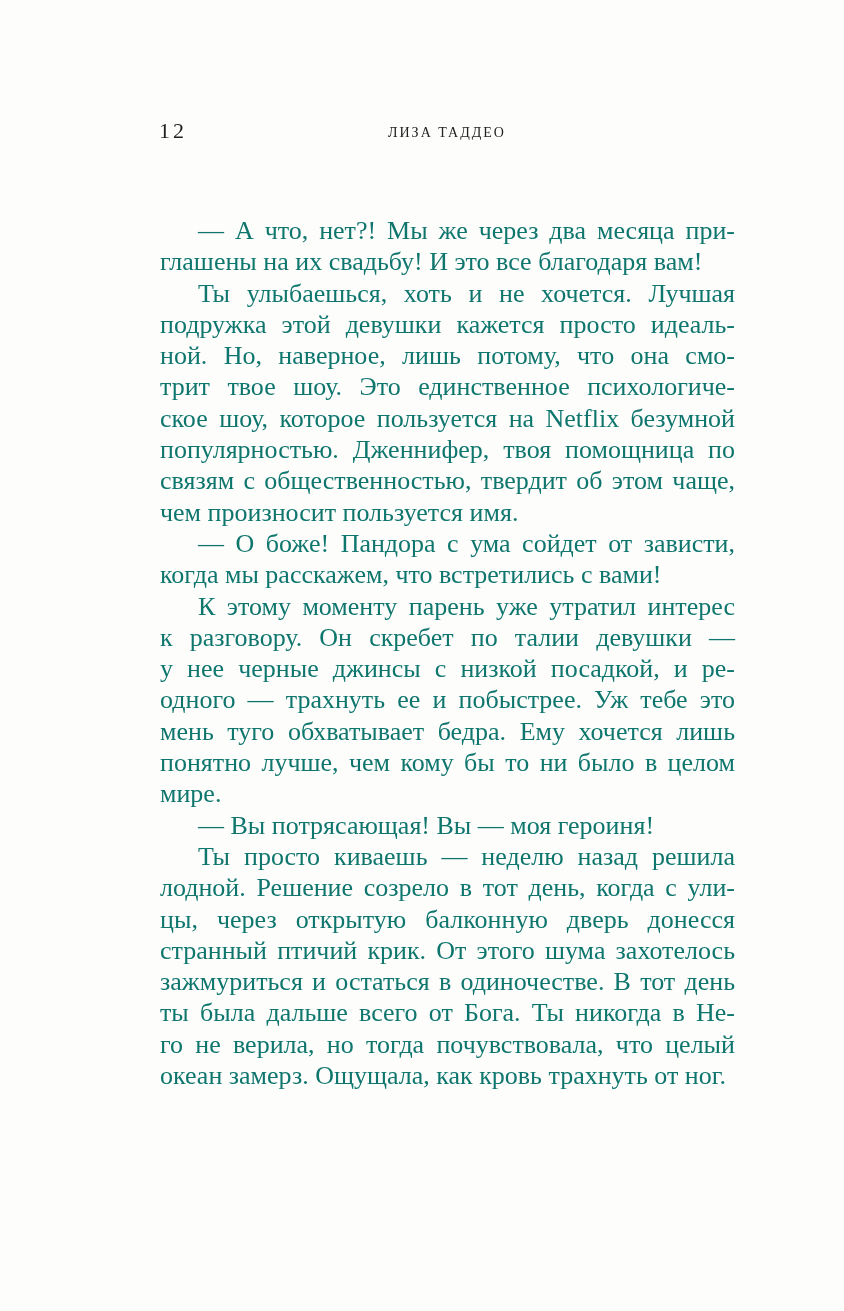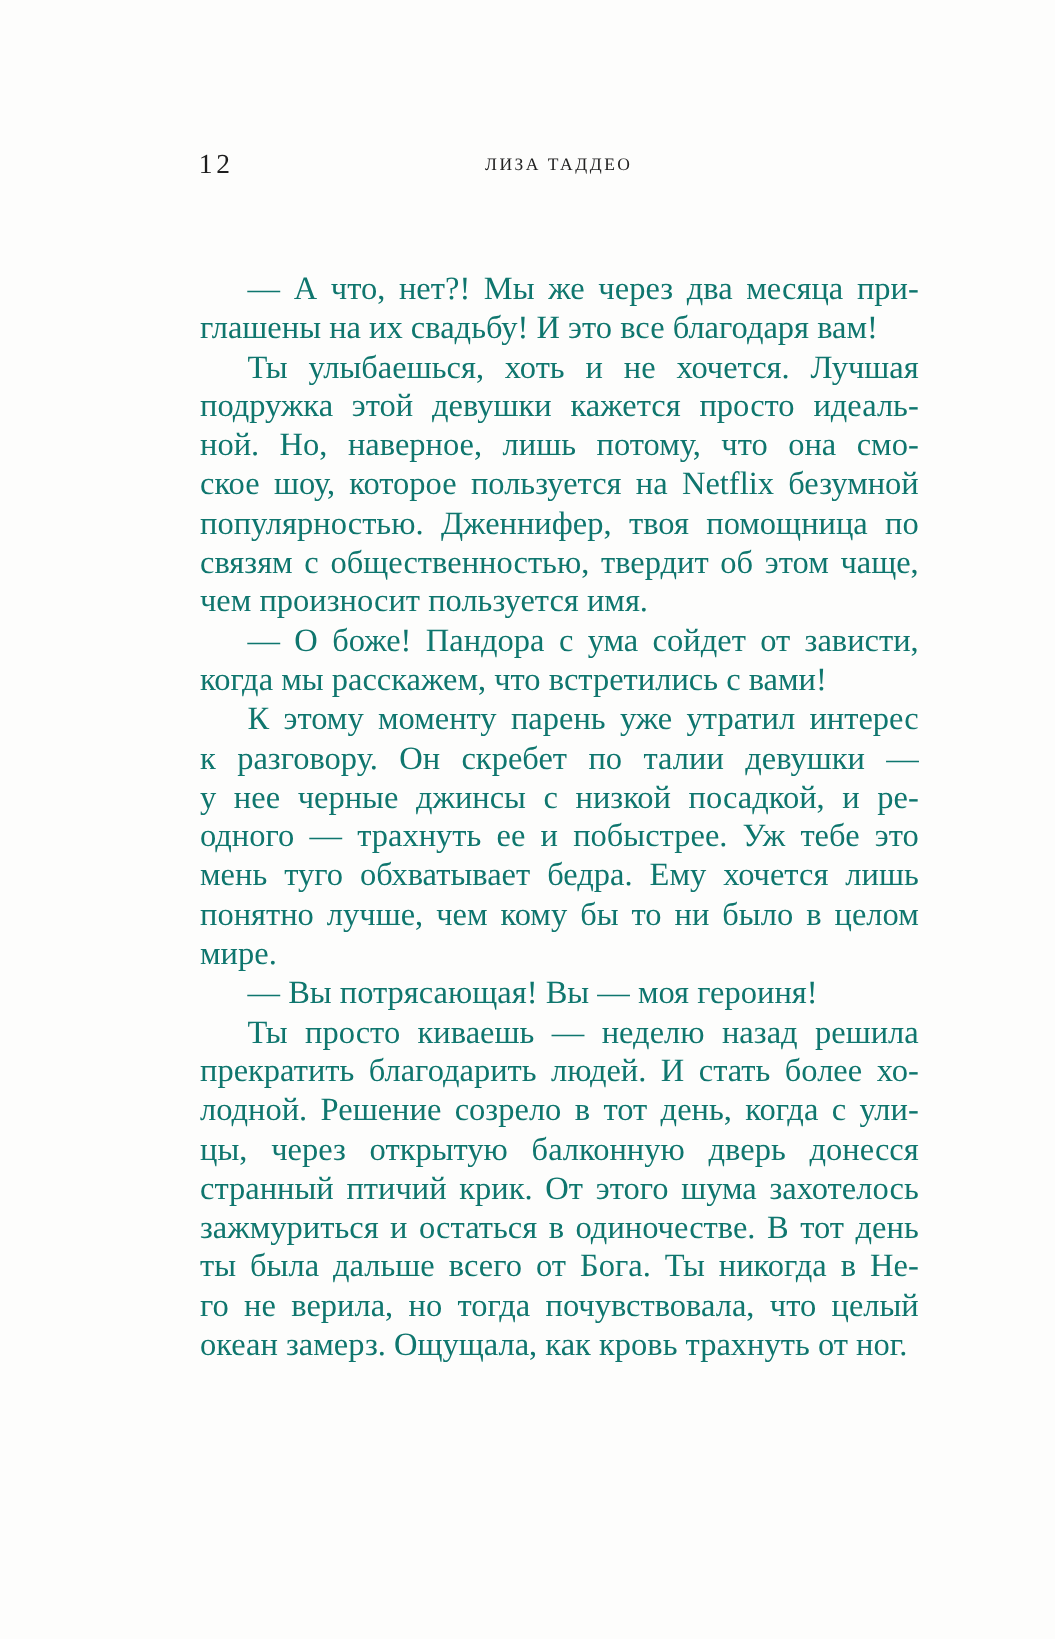--- a/index.html
+++ b/index.html
@@ -88,20 +88,21 @@
 
   <div class="text-block">
       <div class="paragraph">
         <div class="line para-first">— А что, нет?! Мы же через два месяца при-</div>
         <div class="line para-last">глашены на их свадьбу! И это все благодаря вам!</div>
       </div>
       <div class="paragraph">
         <div class="line para-first">Ты улыбаешься, хоть и не хочется. Лучшая</div>
         <div class="line">подружка этой девушки кажется просто идеаль-</div>
         <div class="line">ной. Но, наверное, лишь потому, что она смо-</div>
+        <div class="line">трит твое шоу. Это единственное психологиче-</div>
         <div class="line">ское шоу, которое пользуется на Netflix безумной</div>
         <div class="line">популярностью. Дженнифер, твоя помощница по</div>
         <div class="line">связям с общественностью, твердит об этом чаще,</div>
         <div class="line para-last">чем произносит пользуется имя.</div>
       </div>
       <div class="paragraph">
         <div class="line para-first">— О боже! Пандора с ума сойдет от зависти,</div>
         <div class="line para-last">когда мы расскажем, что встретились с вами!</div>
       </div>
       <div class="paragraph">
@@ -111,21 +112,20 @@
         <div class="line">одного — трахнуть ее и побыстрее. Уж тебе это</div>
         <div class="line">мень туго обхватывает бедра. Ему хочется лишь</div>
         <div class="line">понятно лучше, чем кому бы то ни было в целом</div>
         <div class="line para-last">мире.</div>
       </div>
       <div class="paragraph">
         <div class="line para-first para-last">— Вы потрясающая! Вы — моя героиня!</div>
       </div>
       <div class="paragraph">
         <div class="line para-first">Ты просто киваешь — неделю назад решила</div>
-        <div class="line">прекратить благодарить людей. И стать более хо-</div>
         <div class="line">лодной. Решение созрело в тот день, когда с ули-</div>
         <div class="line">цы, через открытую балконную дверь донесся</div>
         <div class="line">странный птичий крик. От этого шума захотелось</div>
         <div class="line">зажмуриться и остаться в одиночестве. В тот день</div>
         <div class="line">ты была дальше всего от Бога. Ты никогда в Не-</div>
         <div class="line">го не верила, но тогда почувствовала, что целый</div>
         <div class="line para-last">океан замерз. Ощущала, как кровь трахнуть от ног.</div>
       </div>
     </div>
 

